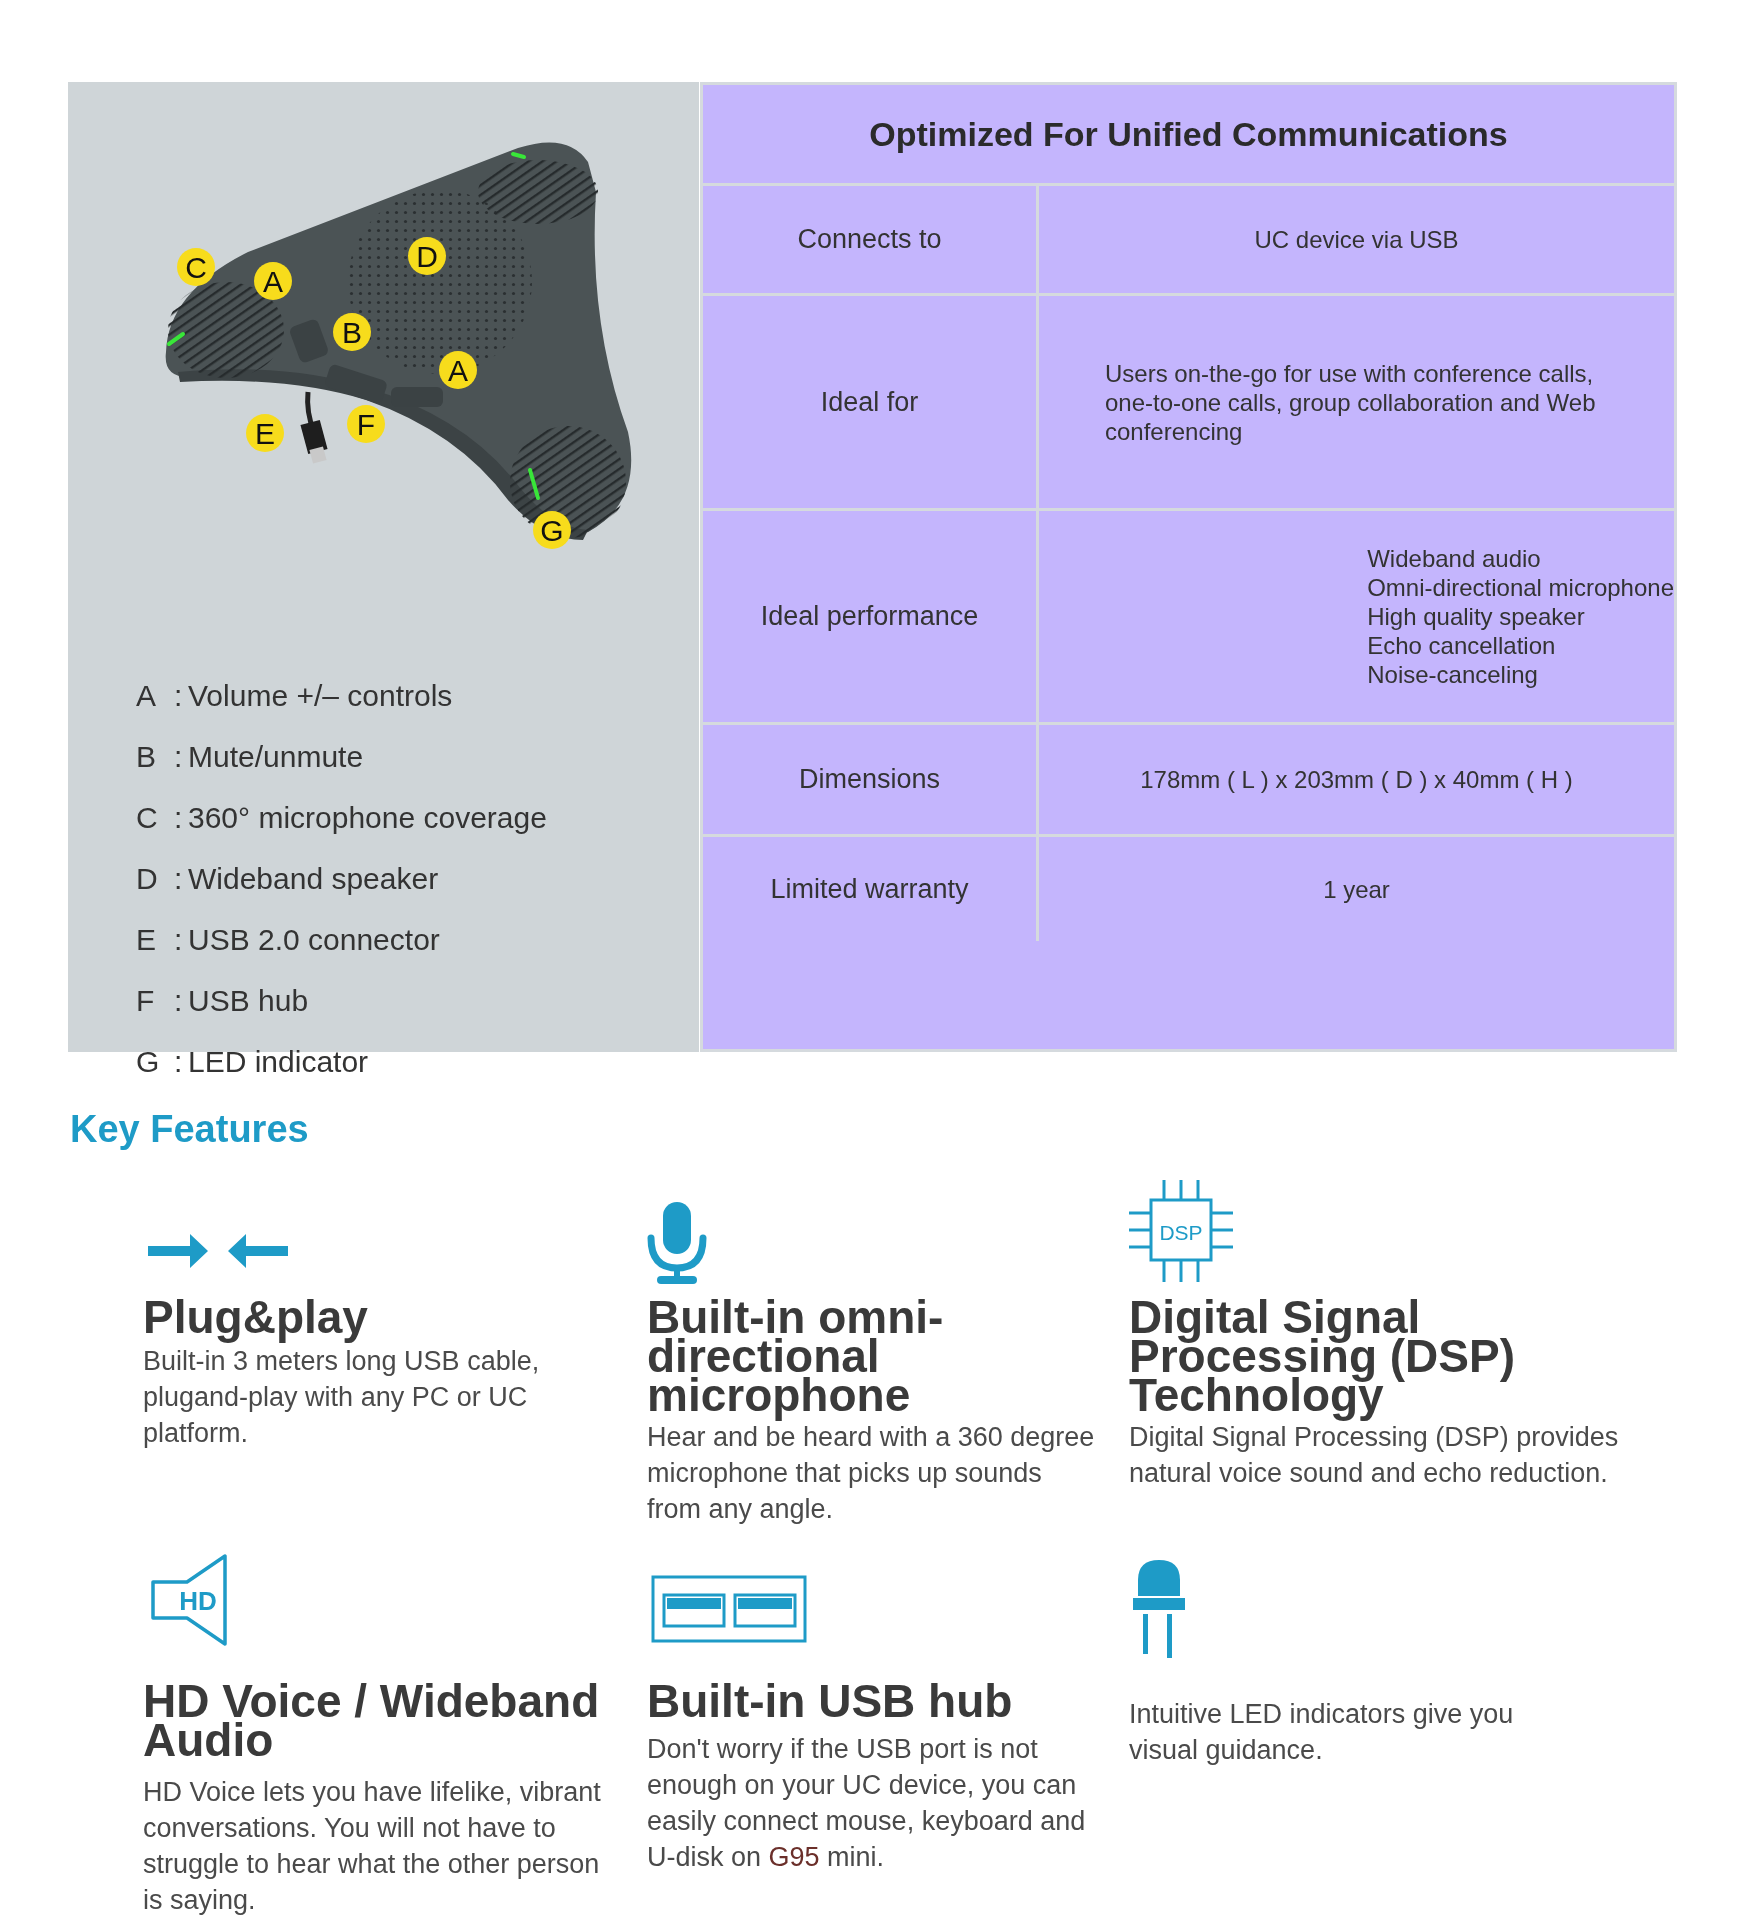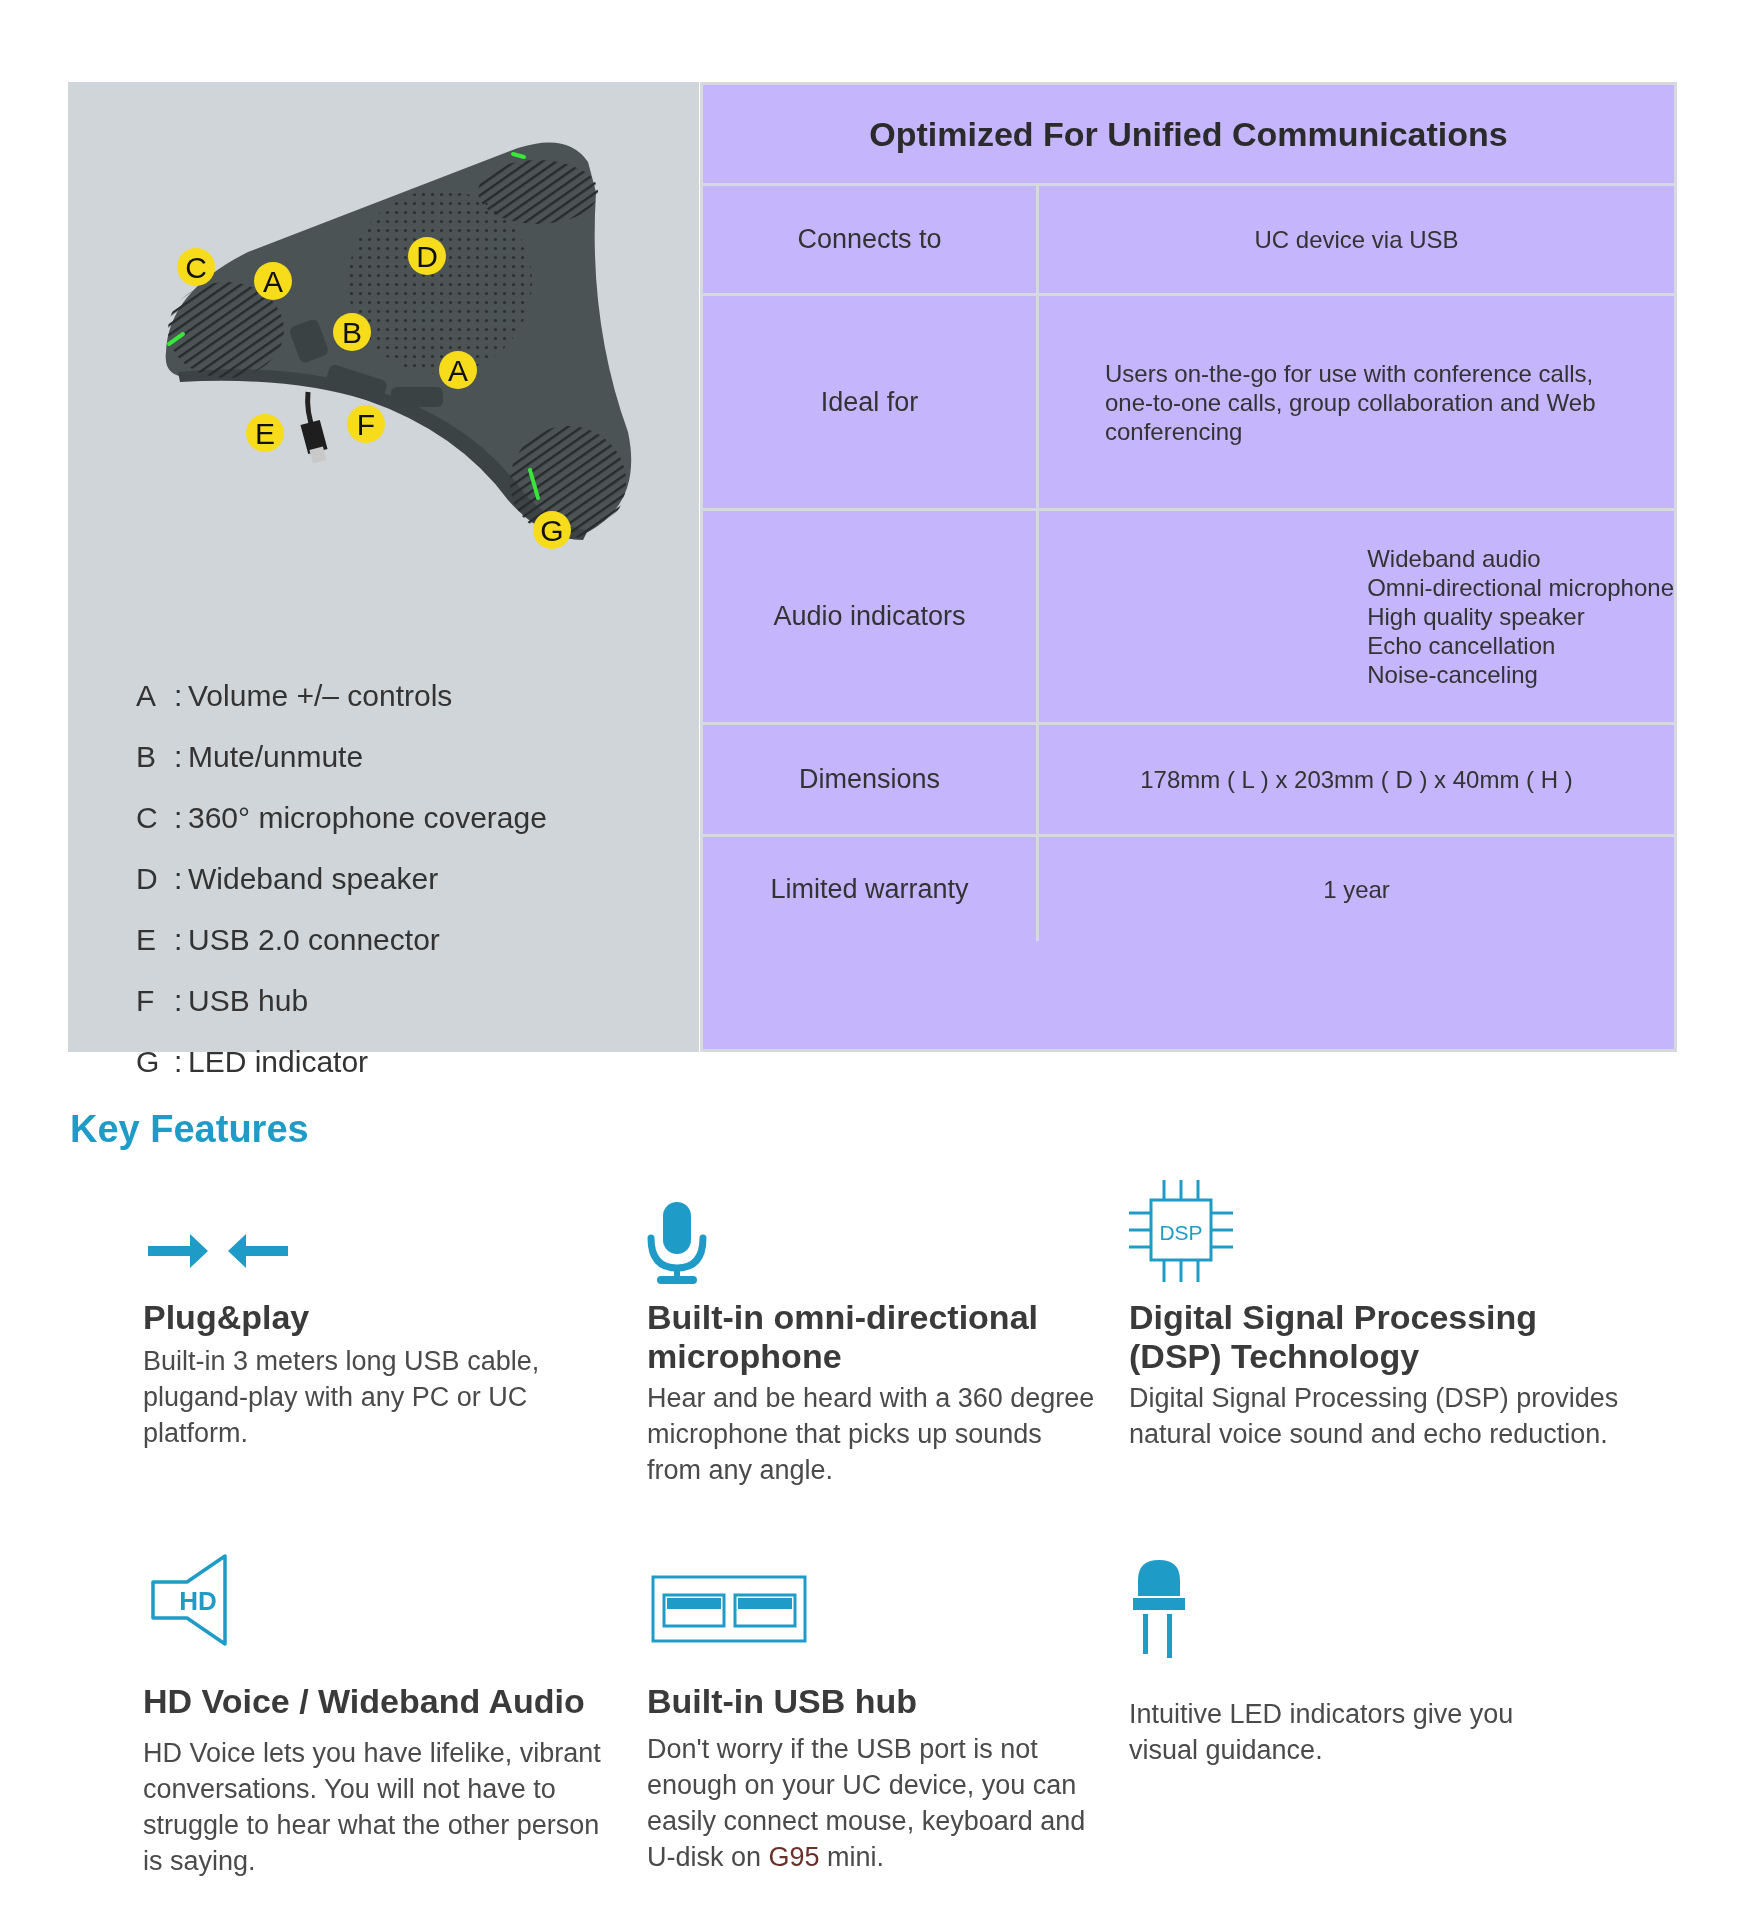--- a/index.html
+++ b/index.html
@@ -46,21 +46,21 @@
   .spec-value ul { margin: 0; padding: 0; list-style: none; }
 
   
   .kf-title {
     position: absolute; left: 70px; top: 1108px;
     font-size: 38px; font-weight: bold; color: #1e9bc7;
   }
   .feature { position: absolute; width: 460px; }
   .feature .icon { height: 110px; position: relative; }
   .feature h3 {
-    margin: 0; font-size: 34px; font-weight: bold; color: #3a3a3a; line-height: 39px;
+    margin: 0; font-size: 46px; font-weight: bold; color: #3a3a3a; line-height: 39px;
   }
   .feature p {
     margin: 6px 0 0 0; font-size: 27px; color: #4a4a4a; line-height: 36px;
   }
   .hl { color: #6b2f2a; }
 </style>
 </head>
 <body>
 
 <div class="panel">
@@ -177,21 +177,21 @@
     <div class="spec-label">Connects to</div>
     <div class="spec-value">UC device via USB</div>
   </div>
   <div class="spec-row" style="height:215px">
     <div class="spec-label">Ideal for</div>
     <div class="spec-value left">
         <span style="width:520px">Users on-the-go for use with conference calls, one-to-one calls, group collaboration and Web conferencing</span>
       </div>
   </div>
   <div class="spec-row" style="height:214px">
-    <div class="spec-label">Audio indicators</div>
+    <div class="spec-label">Ideal performance</div>
     <div class="spec-value list">
       <ul>
         <li>Wideband audio</li>
         <li>Omni-directional microphone</li>
         <li>High quality speaker</li>
         <li>Echo cancellation</li>
         <li>Noise-canceling</li>
       </ul>
     </div>
   </div>

